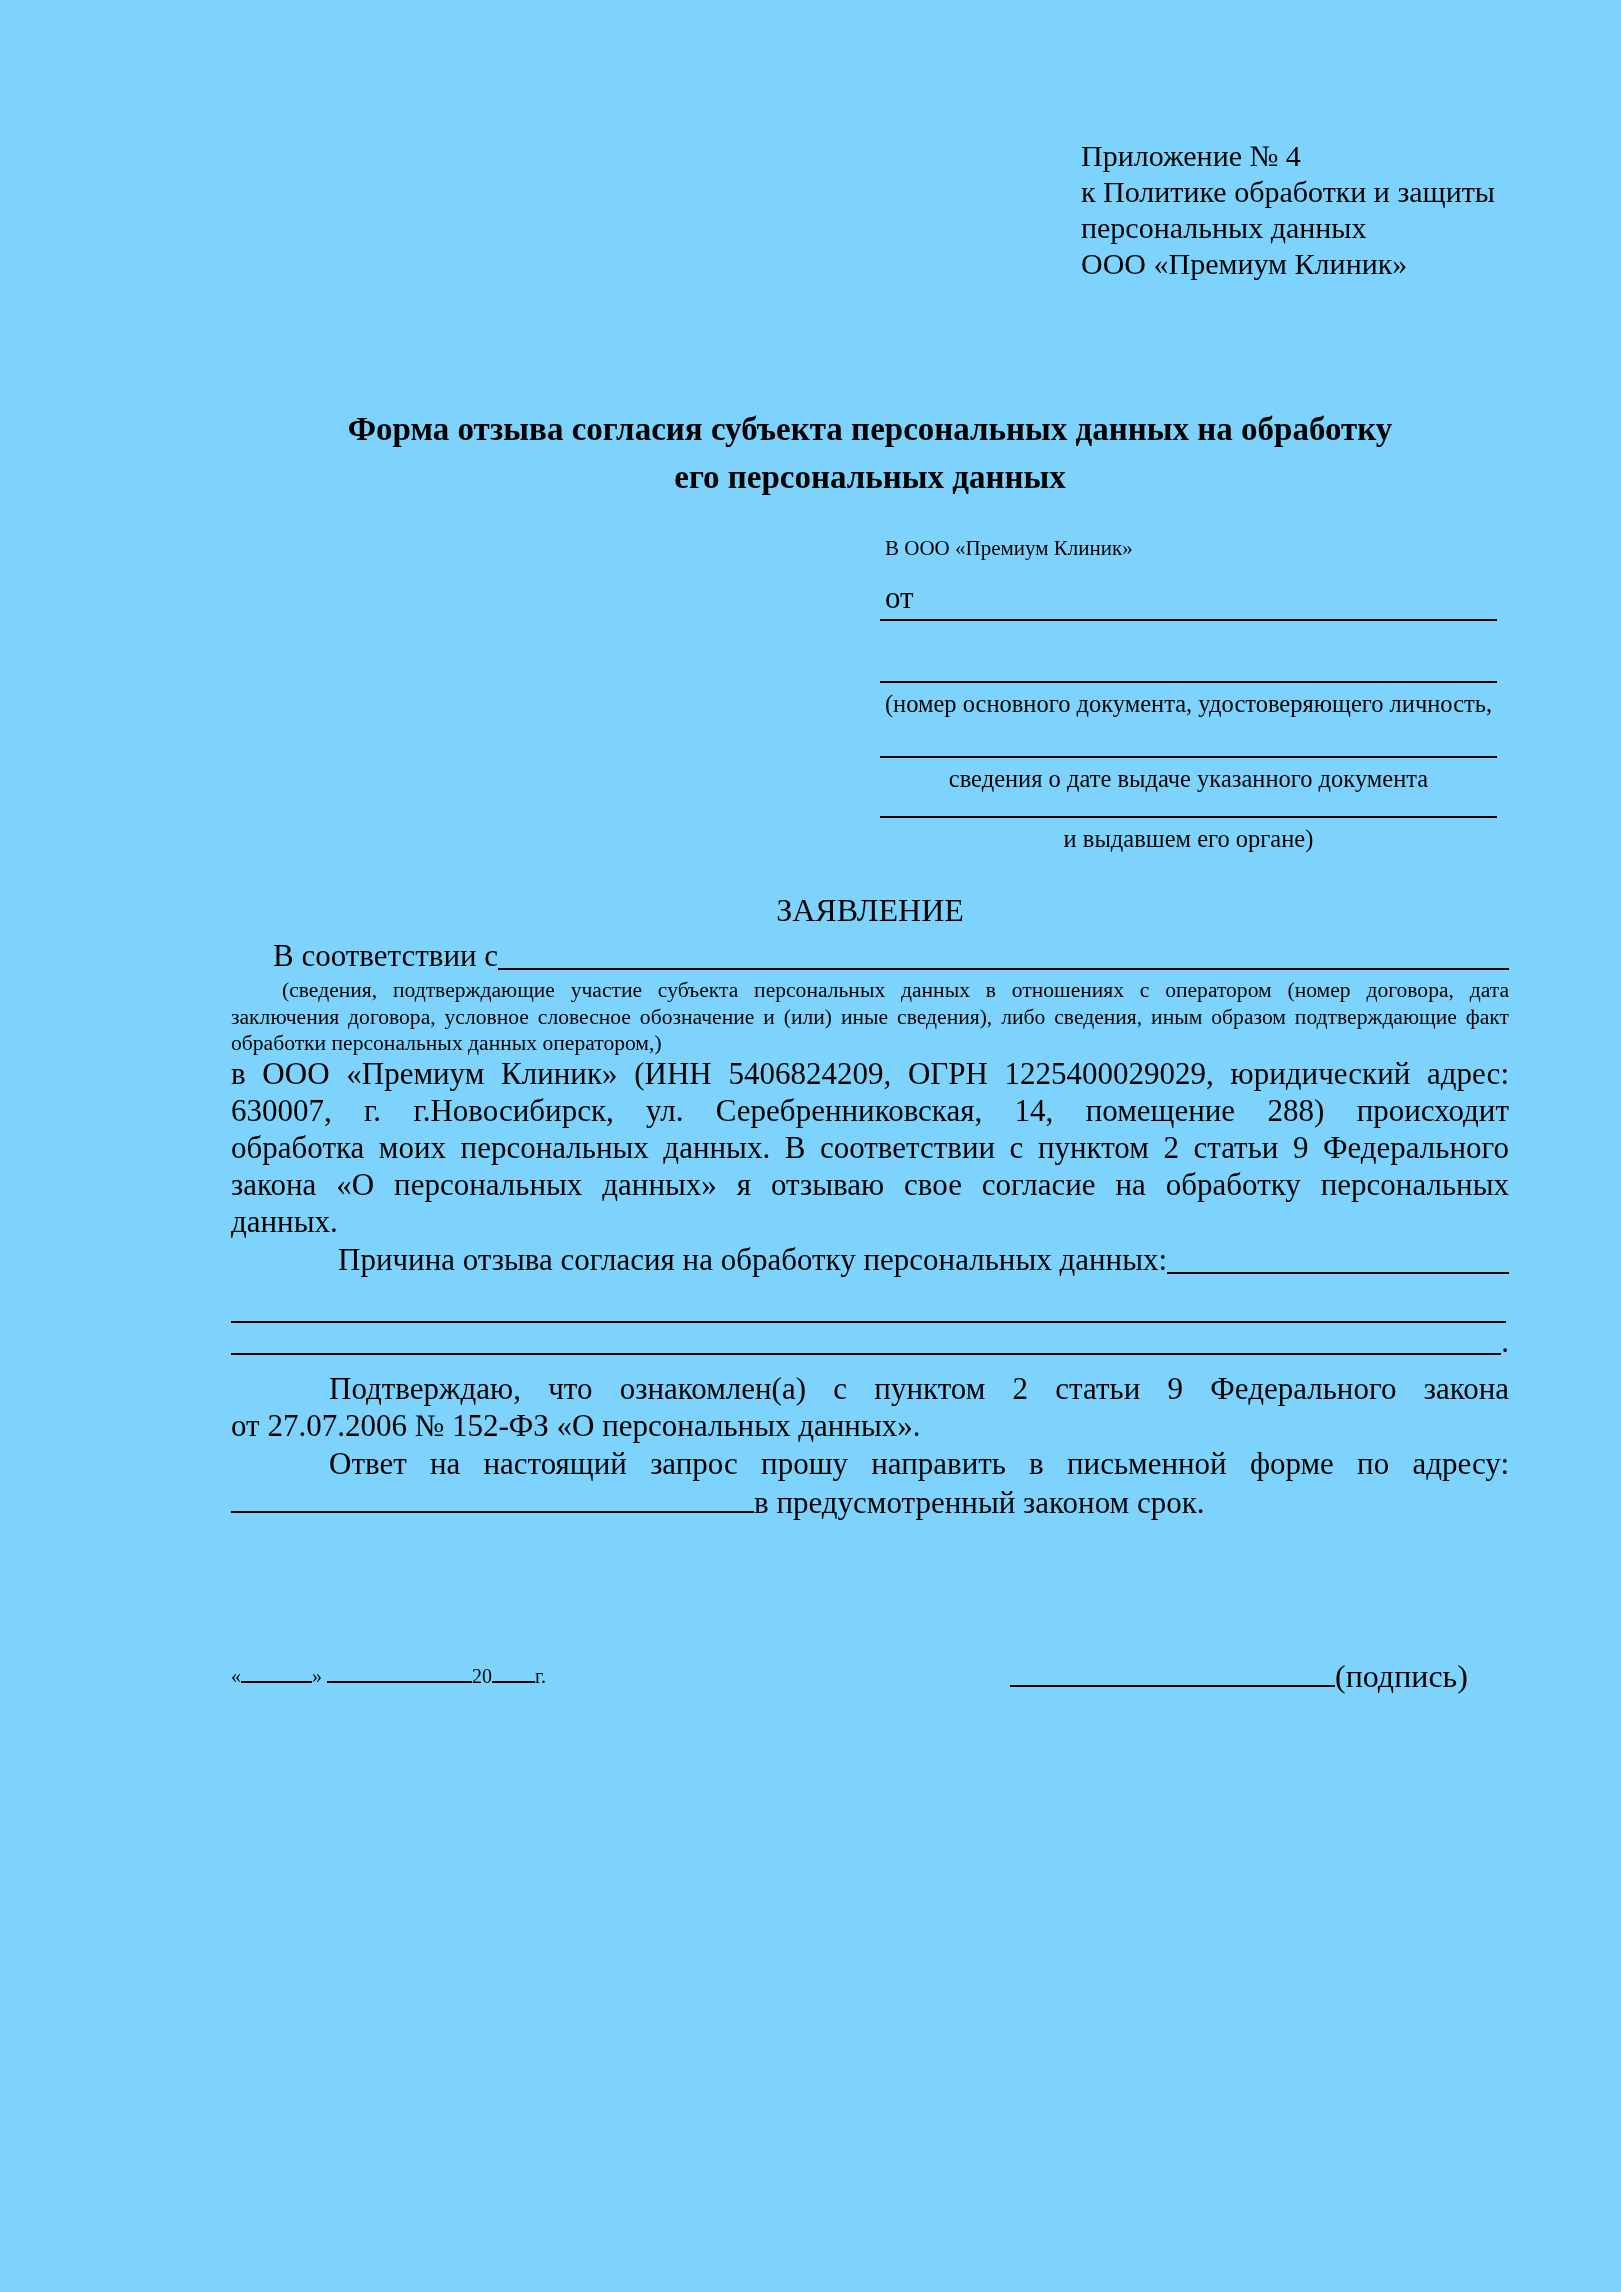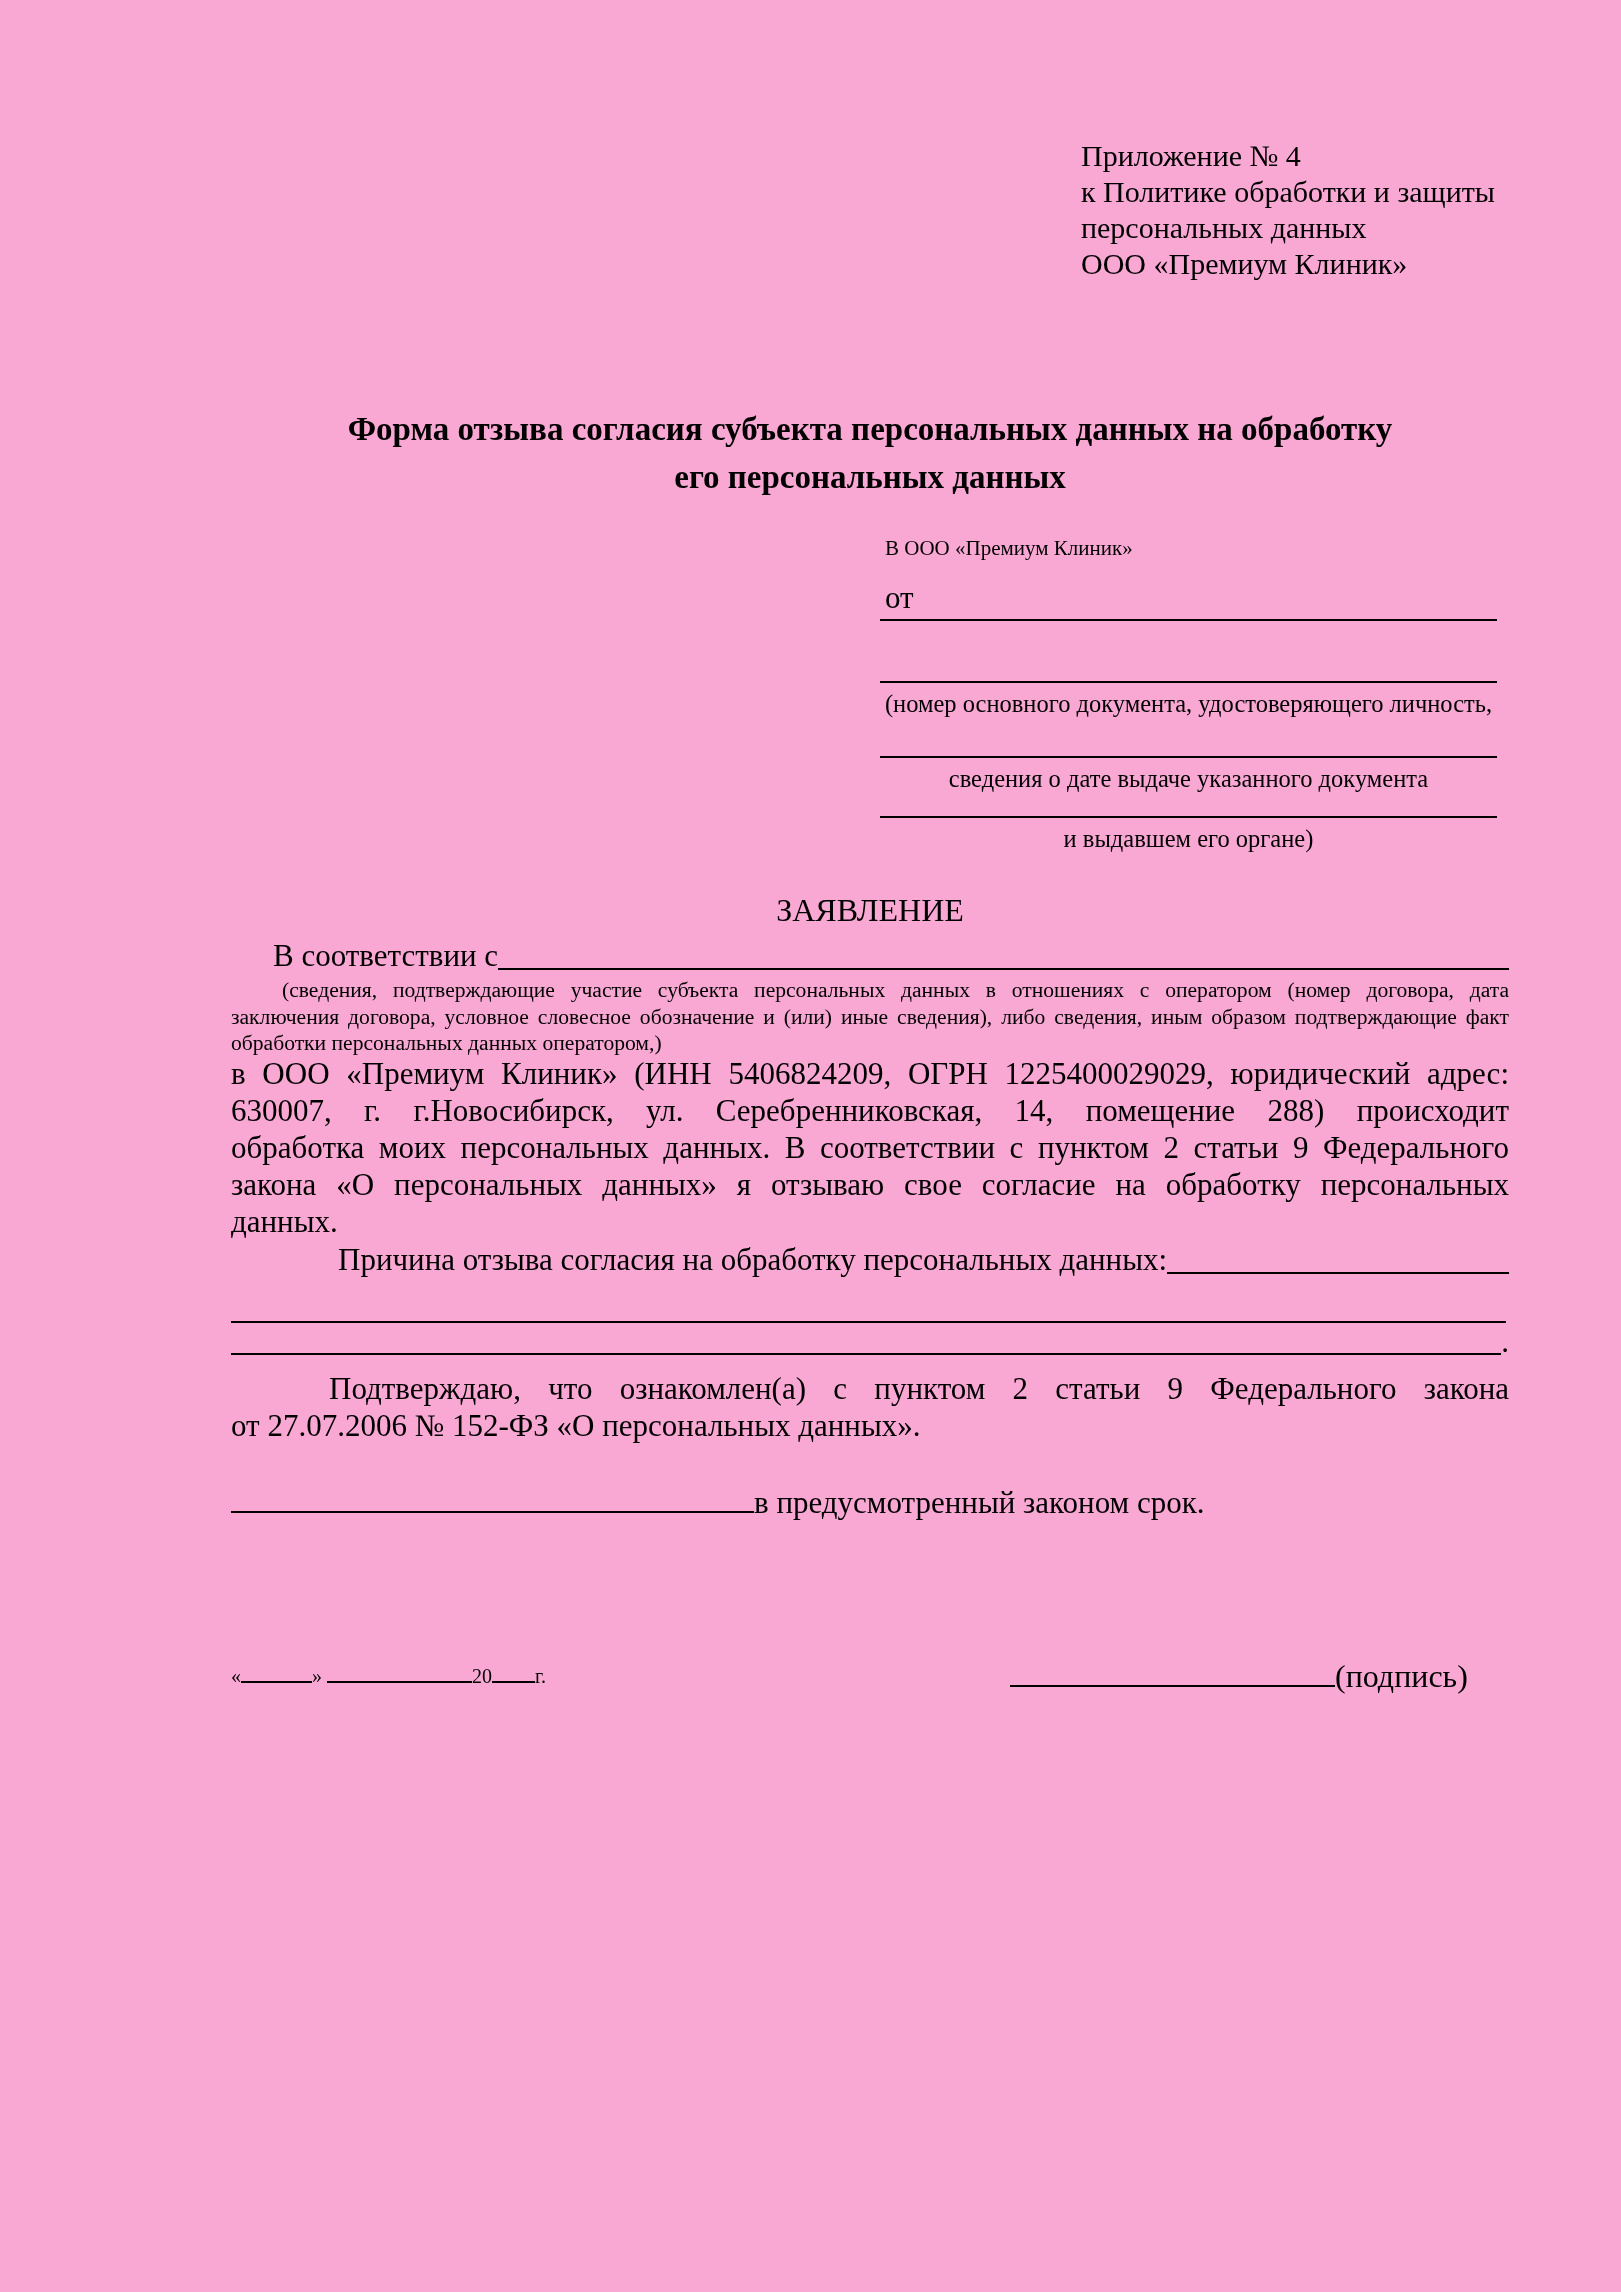--- a/index.html
+++ b/index.html
@@ -1,17 +1,17 @@
 <!DOCTYPE html>
 <html><head>
 <meta charset="utf-8">
 <style>
   html,body{margin:0;padding:0;background:#ffffff;}
   body{width:1621px;height:2293px;font-family:"Liberation Serif",serif;color:#000;}
-  .page{position:relative;width:1621px;height:2293px;background:#f9a8d4;overflow:hidden;}
+  .page{position:relative;width:1621px;height:2293px;background:#7dd3fc;overflow:hidden;}
   .abs{position:absolute;}
   .jl{text-align:justify;text-align-last:justify;text-justify:inter-word;}
   .row{display:flex;align-items:flex-end;}
   .fill{flex:1 1 auto;border-bottom:2.9px solid #000;margin-bottom:4.9px;}
   .blank{display:inline-block;border-bottom:2.9px solid #000;height:29px;}
   .uline{position:absolute;left:880px;width:617px;border-top:2.9px solid #000;}
   .cap{position:absolute;left:880px;width:617px;text-align:center;font-size:24.5px;line-height:27.4px;}
   .appendix{left:1081px;top:138px;font-size:30px;line-height:36px;white-space:nowrap;}
   .title{left:231px;top:405px;width:1278px;text-align:center;font-weight:bold;font-size:33px;line-height:48px;}
   .addr-to{left:885px;top:536px;font-size:21px;white-space:nowrap;}
@@ -94,20 +94,21 @@
 
   <div class="abs blankA"></div>
   <div class="abs blankB row">
     <span class="fill"></span>
     <span>.</span>
   </div>
 
   <div class="abs confirm1 jl">Подтверждаю, что ознакомлен(а) с пунктом 2 статьи 9 Федерального закона</div>
   <div class="abs confirm2">от 27.07.2006 № 152-ФЗ «О персональных данных».</div>
 
+  <div class="abs reply1 jl">Ответ на настоящий запрос прошу направить в письменной форме по адресу:</div>
   <div class="abs reply2">
     <span class="ufix"></span><span>в предусмотренный законом срок.</span>
   </div>
 
   <div class="abs fdate">
     <span>«</span><span class="blank u72"></span><span>»</span>
     <span class="blank u148"></span><span>20</span><span class="blank u44"></span><span>г.</span>
   </div>
 
   <div class="abs fsig">

